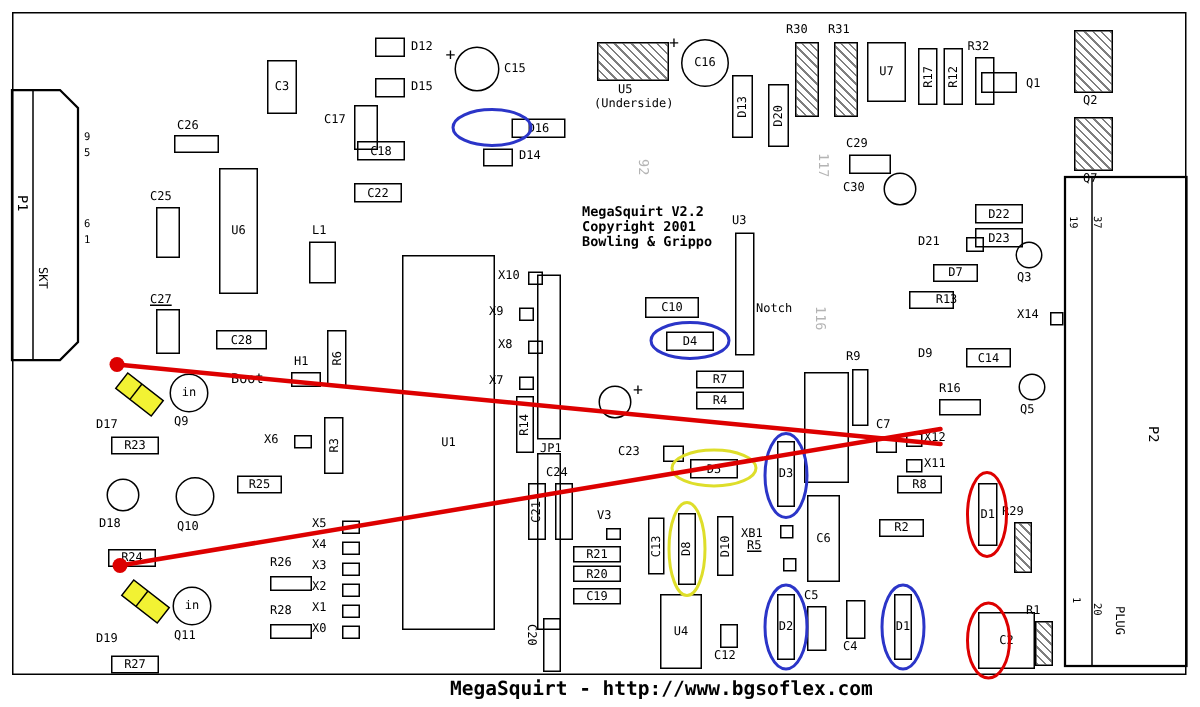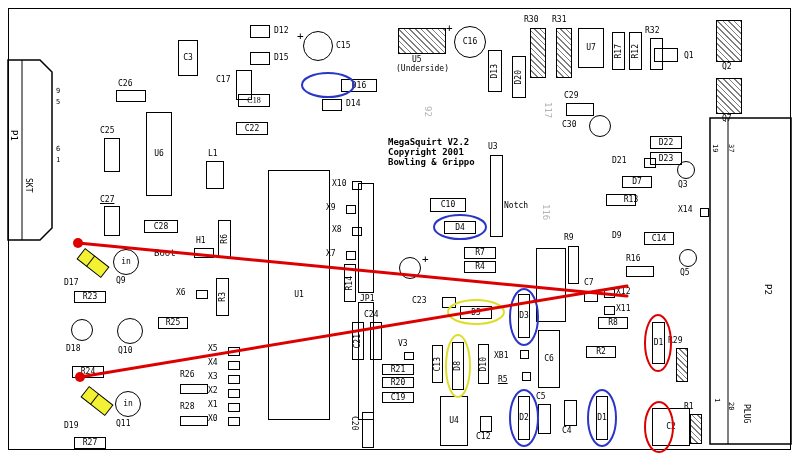--- a/index.html
+++ b/index.html
@@ -71,21 +71,21 @@
       <div class="txt" style="left: 626px; top: 255px;">R16</div>
       <div class="txt" style="left: 680px; top: 269px;">Q5</div>
       <div class="txt" style="left: 668px; top: 337px;">R29</div>
       <div class="txt" style="left: 684px; top: 403px;">R1</div>
       <div class="txt" style="left: 364px; top: 311px;">C24</div>
       <div class="txt" style="left: 412px; top: 297px;">C23</div>
       <div class="txt" style="left: 398px; top: 340px;">V3</div>
       <div class="txt" style="left: 476px; top: 433px; text-align: center;">C12</div>
       <div class="txt rot" style="left: 358px; top: 416px;">C20</div>
       <div class="txt" style="left: 494px; top: 352px;">XB1</div>
-      <div class="txt" style="left: 498px; top: 376px; text-decoration: underline;">R5</div>
+      <div class="txt" style="left: 498px; top: 360px; text-decoration: underline;">R5</div>
       <div class="txt" style="left: 536px; top: 393px;">C5</div>
       <div class="txt" style="left: 562px; top: 427px;">C4</div>
       <div class="txt" style="left: 116px; top: 277px;">Q9</div>
       <div class="txt" style="left: 64px; top: 279px;">D17</div>
       <div class="txt" style="left: 66px; top: 345px;">D18</div>
       <div class="txt" style="left: 118px; top: 347px;">Q10</div>
       <div class="txt" style="left: 116px; top: 420px;">Q11</div>
       <div class="txt" style="left: 64px; top: 422px;">D19</div>
       <div class="txt" style="left: 180px; top: 371px;">R26</div>
       <div class="txt" style="left: 180px; top: 403px;">R28</div>
@@ -108,21 +108,21 @@
       <div class="txt rot" style="left: 750px; top: 404px;">PLUG</div>
       <div class="txt rot" style="left: 718px; top: 144px; font-size: 7px;">19</div>
       <div class="txt rot" style="left: 734px; top: 144px; font-size: 7px;">37</div>
       <div class="txt rot" style="left: 720px; top: 398px; font-size: 7px;">1</div>
       <div class="txt rot" style="left: 734px; top: 402px; font-size: 7px;">20</div>
       <div class="shape rect" style="left: 178px; top: 40px; width: 20px; height: 36px;">
         <span class="shape-label">C3</span>
       </div>
       <div class="shape rect" style="left: 116px; top: 90px; width: 30px; height: 12px;"></div>
       <div class="shape rect" style="left: 236px; top: 70px; width: 16px; height: 30px;"></div>
-      <div class="shape rect" style="left: 238px; top: 94px; width: 32px; height: 13px; font-family: Liberation Serif, serif;">
+      <div class="shape rect" style="left: 238px; top: 94px; width: 32px; height: 13px;">
         <span class="shape-label">C18</span>
       </div>
       <div class="shape rect" style="left: 236px; top: 122px; width: 32px; height: 13px;">
         <span class="shape-label">C22</span>
       </div>
       <div class="shape rect" style="left: 250px; top: 25px; width: 20px; height: 13px;"></div>
       <div class="shape rect" style="left: 250px; top: 52px; width: 20px; height: 13px;"></div>
       <div class="shape circle" style="left: 303px; top: 31px; height: 30px; width: 30px;"></div>
       <div class="shape rect" style="left: 310px; top: 79px; width: 36px; height: 13px; margin-left: 31px;">
         <span class="shape-label">D16</span>
@@ -330,13 +330,14 @@
       <ellipse cx="602" cy="418" rx="14" ry="28" fill="none" stroke="#2b35c8" stroke-width="2"></ellipse>
       <ellipse cx="658" cy="343" rx="13" ry="28" fill="none" stroke="#dd0000" stroke-width="2"></ellipse>
       <ellipse cx="659" cy="427" rx="14" ry="25" fill="none" stroke="#dd0000" stroke-width="2"></ellipse>
       <ellipse cx="476" cy="312" rx="28" ry="12" fill="none" stroke="#dede2a" stroke-width="2"></ellipse>
       <ellipse cx="458" cy="366" rx="12" ry="31" fill="none" stroke="#dede2a" stroke-width="2"></ellipse>
       <line x1="78" y1="243" x2="627" y2="296" stroke="#dd0000" stroke-width="3" stroke-linecap="round"></line>
       <line x1="80" y1="377" x2="627" y2="286" stroke="#dd0000" stroke-width="3" stroke-linecap="round"></line>
       <circle cx="78" cy="243" r="5" fill="#dd0000"></circle>
       <circle cx="80" cy="377" r="5" fill="#dd0000"></circle>
     </svg>
+  <div class="footer">MegaSquirt - http://www.bgsoflex.com</div>
 </div>
 
 </body></html>

